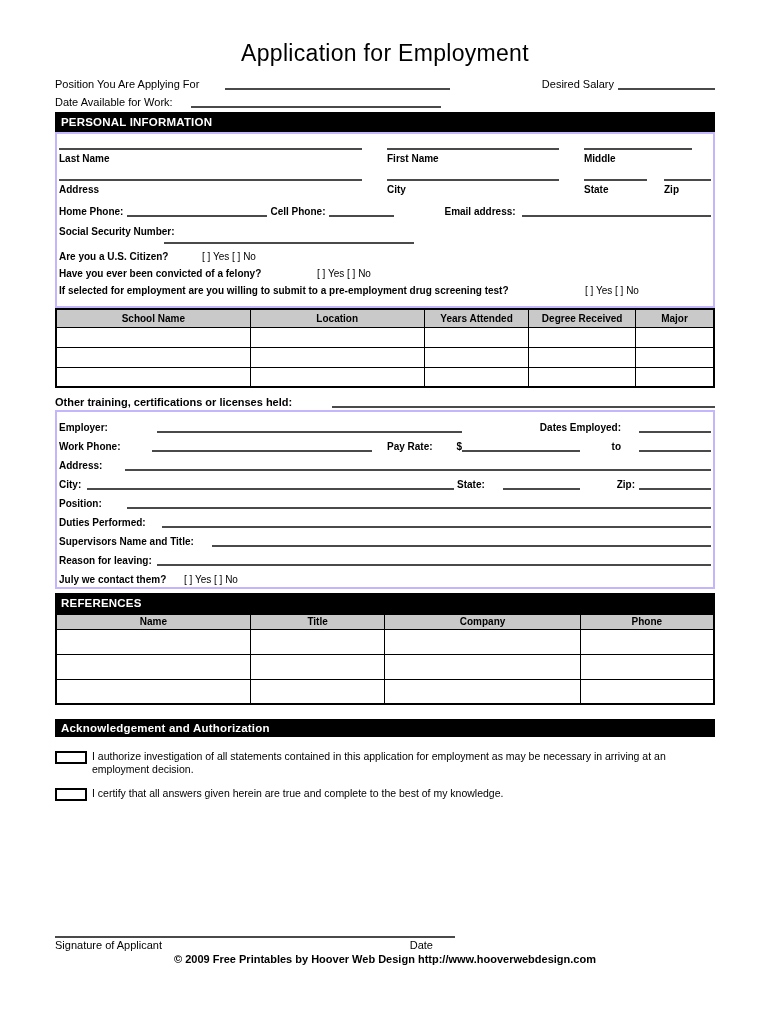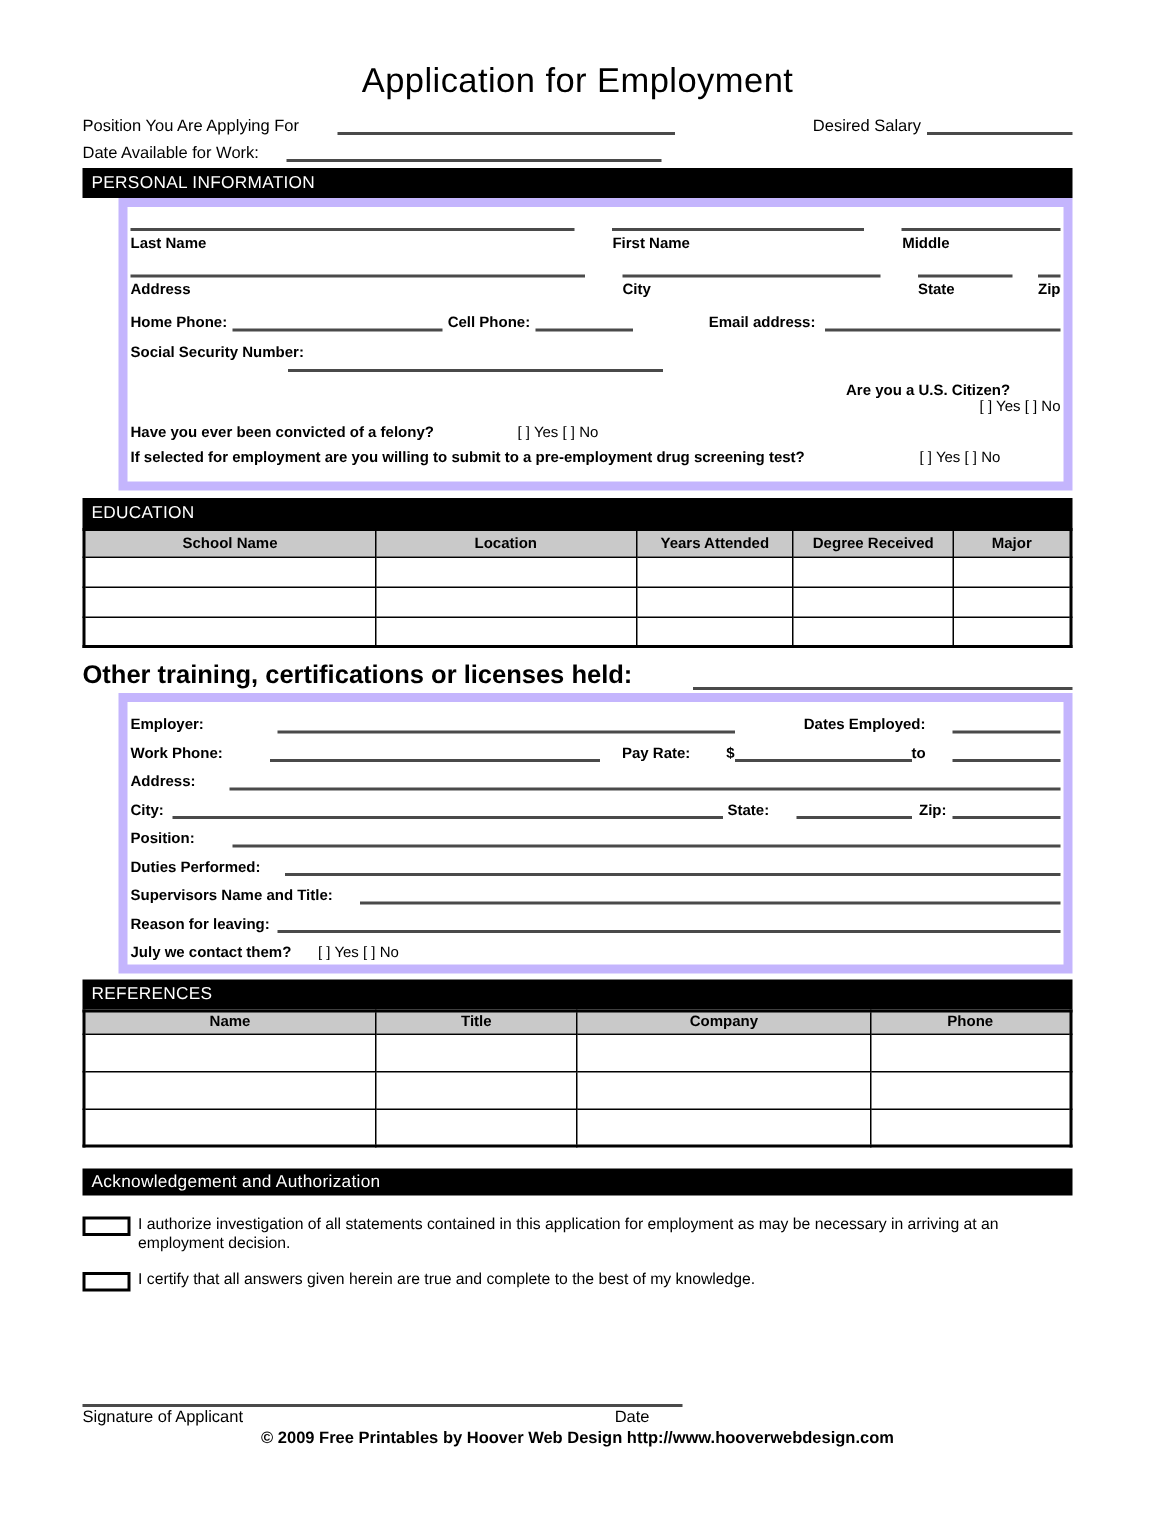--- a/index.html
+++ b/index.html
@@ -8,24 +8,24 @@
     position:relative; width:768px; height:1021px; margin:0 auto;
     background:#ffffff; font-family:"Liberation Sans","DejaVu Sans",sans-serif;
     color:#000; overflow:hidden;
   }
   .content { position:absolute; left:55px; top:0; width:660px; }
   .title { margin-top:40px; text-align:center; font-size:23px; letter-spacing:0.3px; }
   .top-row { display:flex; align-items:flex-end; font-size:11px; }
   .wline { border-bottom:2px solid #4a4a4a; height:4px; }
   .inline-line { display:inline-block; border-bottom:2px solid #4a4a4a; height:11px; }
   .bar {
-    background:#000; color:#fff; font-weight:normal; font-size:11.5px;
+    background:#000; color:#fff; font-weight:bold; font-size:11.5px;
     height:20px; line-height:20px; padding-left:6px; letter-spacing:0.2px;
   }
-  .frame { border:6px solid #c4b5fd;margin-left:24px; }
+  .frame { border:2px solid #c4b5fd; }
   .lbl { font-weight:bold; font-size:10px; }
   .txt { font-size:10px; }
   .frow { display:flex; align-items:flex-end; }
   .fcol { display:flex; flex-direction:column; }
   .fcol .lbl { margin-top:3px; }
   table { border-collapse:collapse; width:660px; table-layout:fixed; }
   th { background:#c9c9c9; border:1px solid #000; font-size:10px; font-weight:bold; }
   td { border:1px solid #000; }
   .edu-table th { height:18px; }
   .edu-table td { height:20px; }
@@ -109,35 +109,34 @@
         <span class="inline-line" style="width:65px; margin-left:4px;"></span>
         <span class="lbl" style="margin-left:50px;">Email address:</span>
         <span class="inline-line" style="flex:1; margin-left:6px;"></span>
       </div>
 
       <div style="margin-top:4px;">
         <span class="lbl">Social Security Number:</span>
         <div class="wline" style="margin-left:105px; width:250px; margin-top:1px;"></div>
       </div>
 
-      <div class="frow" style="margin-top:7px;flex-direction:column;">
+      <div class="frow" style="margin-top:7px;">
         <span class="lbl" style="width:143px;">Are you a U.S. Citizen?</span>
         <span class="txt">[ ] Yes [ ] No</span>
       </div>
       <div class="frow" style="margin-top:6px;">
         <span class="lbl" style="width:258px;">Have you ever been convicted of a felony?</span>
         <span class="txt">[ ] Yes [ ] No</span>
       </div>
       <div class="frow" style="margin-top:6px;gap:28px;">
         <span class="lbl" style="width:498px;">If selected for employment are you willing to submit to a pre-employment drug screening test?</span>
         <span class="txt">[ ] Yes [ ] No</span>
       </div>
     </div>
 
-    <div class="bar" style="margin-top:5px;">EDUCATION</div>
     <table class="edu-table">
       <colgroup>
         <col style="width:193px;">
           <col style="width:173px;">
           <col style="width:104px;">
           <col style="width:106px;">
           <col style="width:78px;">
       </colgroup>
       <tbody>
           <tr>
@@ -165,21 +164,21 @@
         <td></td>
             <td></td>
             <td></td>
             <td></td>
             <td></td>
       </tr>
     </tbody>
       </table>
 
     <div class="other-row">
-      <span class="lbl" style="font-size:17px;">Other training, certifications or licenses held:</span>
+      <span class="lbl" style="font-size:11px;">Other training, certifications or licenses held:</span>
       <span class="inline-line" style="flex:1; margin-left:40px;"></span>
     </div>
 
     <div class="frame" style="margin-top:2px; padding:7px 2px 2px 2px;">
 
       <div class="erow">
         <span class="lbl" style="width:98px;">Employer:</span>
         <span class="inline-line" style="width:305px;"></span>
         <span class="spacer"></span>
         <span class="lbl">Dates Employed:</span>

